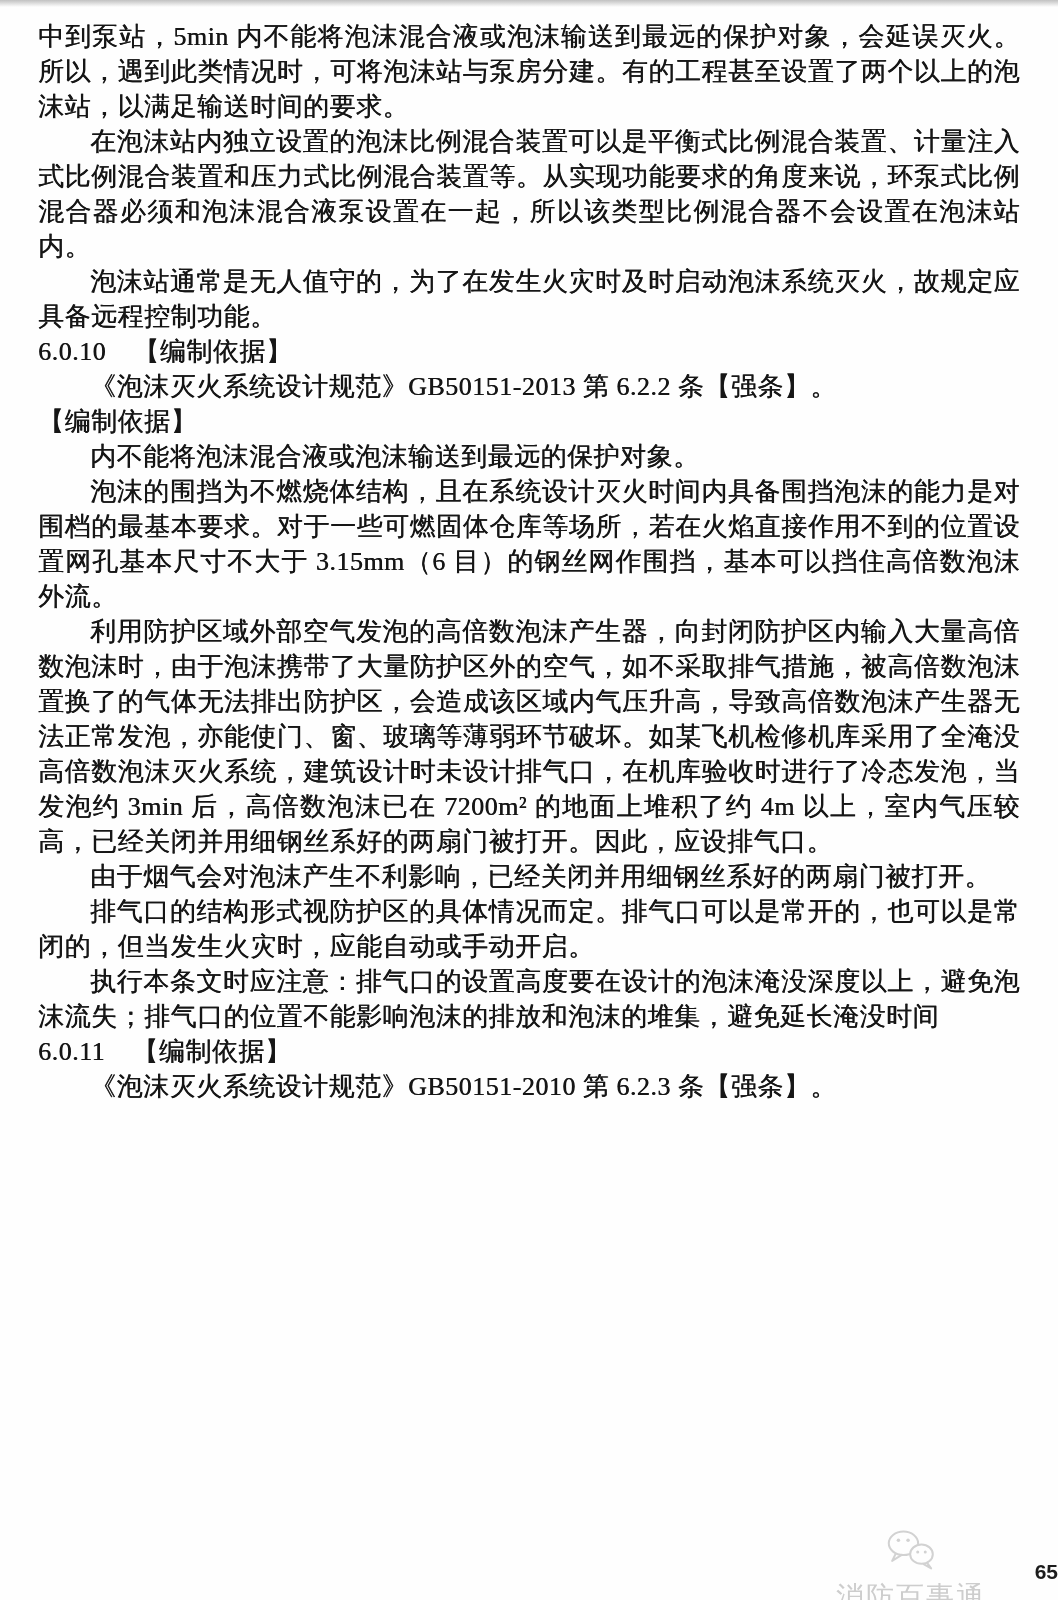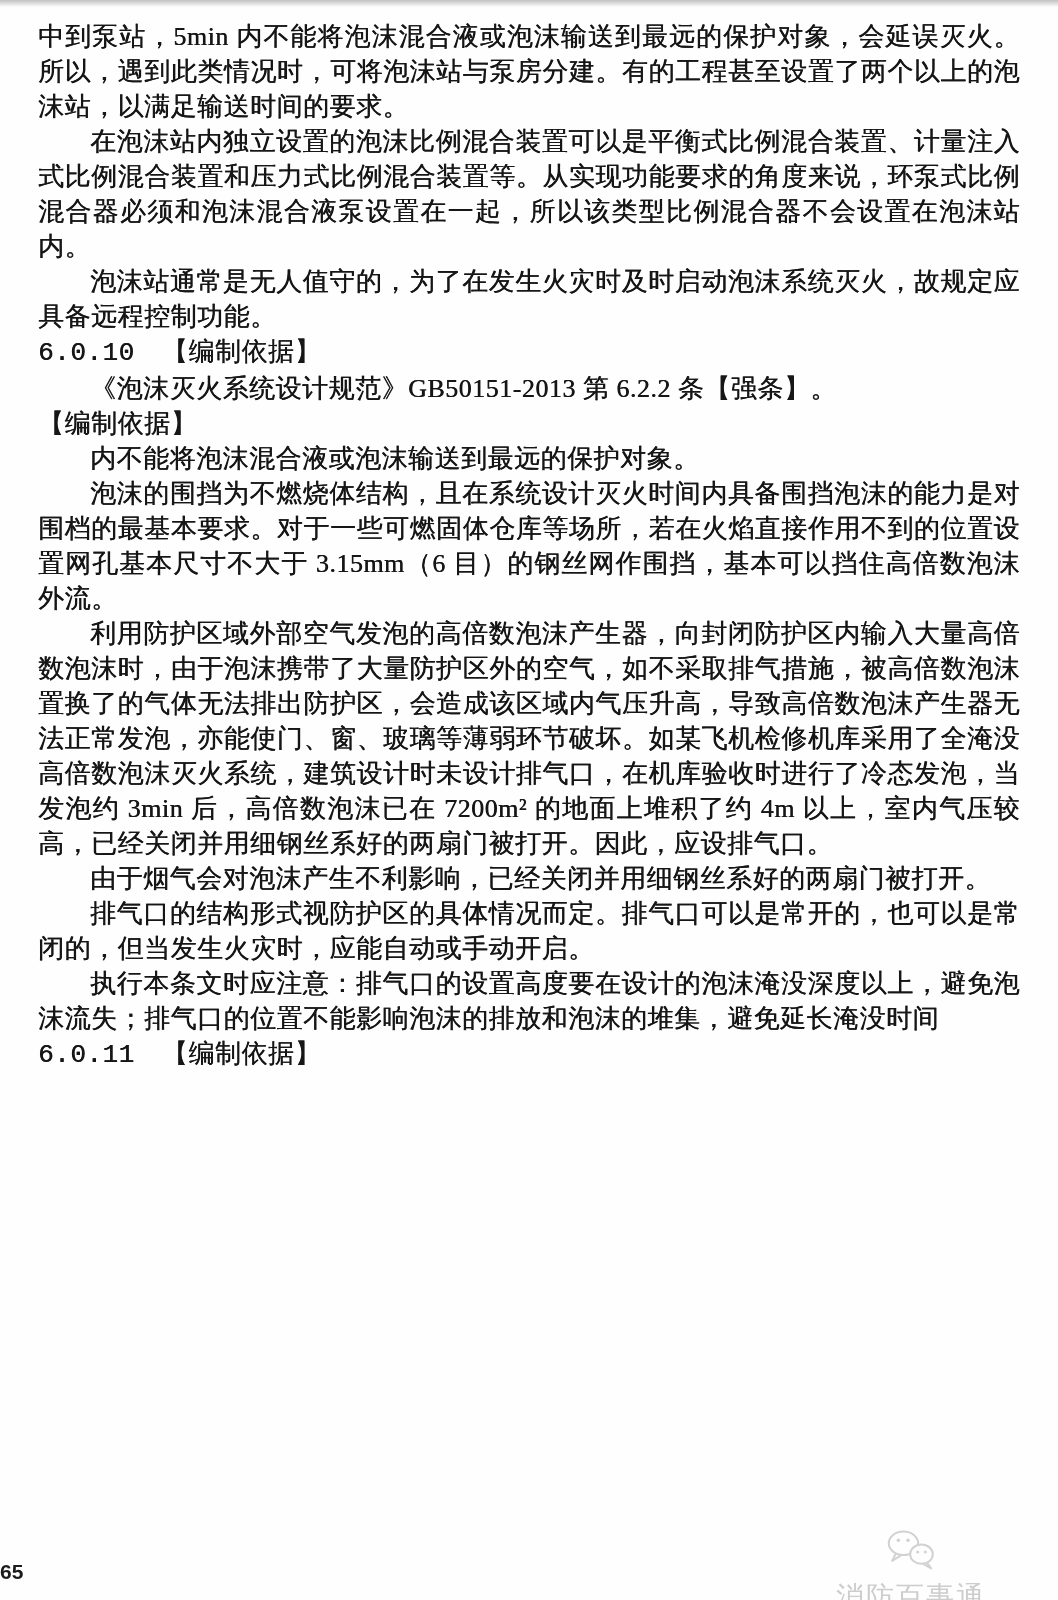--- a/index.html
+++ b/index.html
@@ -47,32 +47,31 @@
   }
   .clause-heading {
     margin: 0;
     text-indent: 0;
     white-space: nowrap;
   }
   .clause-heading .clause-number {
     display: inline-block;
     margin-right: 1.05em;
     letter-spacing: 0.5px;
-    font-family: Liberation Mono, monospace;
   }
   .section-heading {
     margin: 0;
     text-indent: 0;
   }
   .footer-page-number {
     position: absolute;
     top: 1560px;
     left: 0;
     width: 1058px;
-    text-align: left;
+    text-align: right;
     font-family: "Liberation Sans", "DejaVu Sans", sans-serif;
     font-weight: bold;
     font-size: 21px;
     color: #1c1c1c;
   }
   .watermark {
     position: absolute;
     top: 1528px;
     left: 836px;
     display: flex;
@@ -113,20 +112,21 @@
     <p class="para">泡沫的围挡为不燃烧体结构，且在系统设计灭火时间内具备围挡泡沫的能力是对围档的最基本要求。对于一些可燃固体仓库等场所，若在火焰直接作用不到的位置设置网孔基本尺寸不大于 3.15mm（6 目）的钢丝网作围挡，基本可以挡住高倍数泡沫外流。</p>
     <p class="para">利用防护区域外部空气发泡的高倍数泡沫产生器，向封闭防护区内输入大量高倍数泡沫时，由于泡沫携带了大量防护区外的空气，如不采取排气措施，被高倍数泡沫置换了的气体无法排出防护区，会造成该区域内气压升高，导致高倍数泡沫产生器无法正常发泡，亦能使门、窗、玻璃等薄弱环节破坏。如某飞机检修机库采用了全淹没高倍数泡沫灭火系统，建筑设计时未设计排气口，在机库验收时进行了冷态发泡，当发泡约 3min 后，高倍数泡沫已在 7200m² 的地面上堆积了约 4m 以上，室内气压较高，已经关闭并用细钢丝系好的两扇门被打开。因此，应设排气口。</p>
     <p class="para">由于烟气会对泡沫产生不利影响，已经关闭并用细钢丝系好的两扇门被打开。</p>
     <p class="para">排气口的结构形式视防护区的具体情况而定。排气口可以是常开的，也可以是常闭的，但当发生火灾时，应能自动或手动开启。</p>
     <p class="para">执行本条文时应注意：排气口的设置高度要在设计的泡沫淹没深度以上，避免泡沫流失；排气口的位置不能影响泡沫的排放和泡沫的堆集，避免延长淹没时间</p>
 
     <p class="clause-heading">
       <span class="clause-number">6.0.11</span><span>【编制依据】</span>
     </p>
 
+    <p class="para">《泡沫灭火系统设计规范》GB50151-2010 第 6.2.3 条【强条】。</p>
   </div>
 
   <div class="watermark">
     <span>
       <svg viewBox="0 0 62 52" width="52" height="44" aria-hidden="true">
         <g fill="none" stroke="#d2d2d2" stroke-width="2.4" stroke-linejoin="round">
           <ellipse cx="22" cy="18" rx="17.5" ry="14"></ellipse>
           <path d="M13 30 L8.5 39 L20.5 31.5"></path>
           <ellipse cx="43.5" cy="31" rx="13.5" ry="11.5" fill="#fefefe"></ellipse>
           <path d="M50 41 L55 48 L45.5 42.5"></path>

